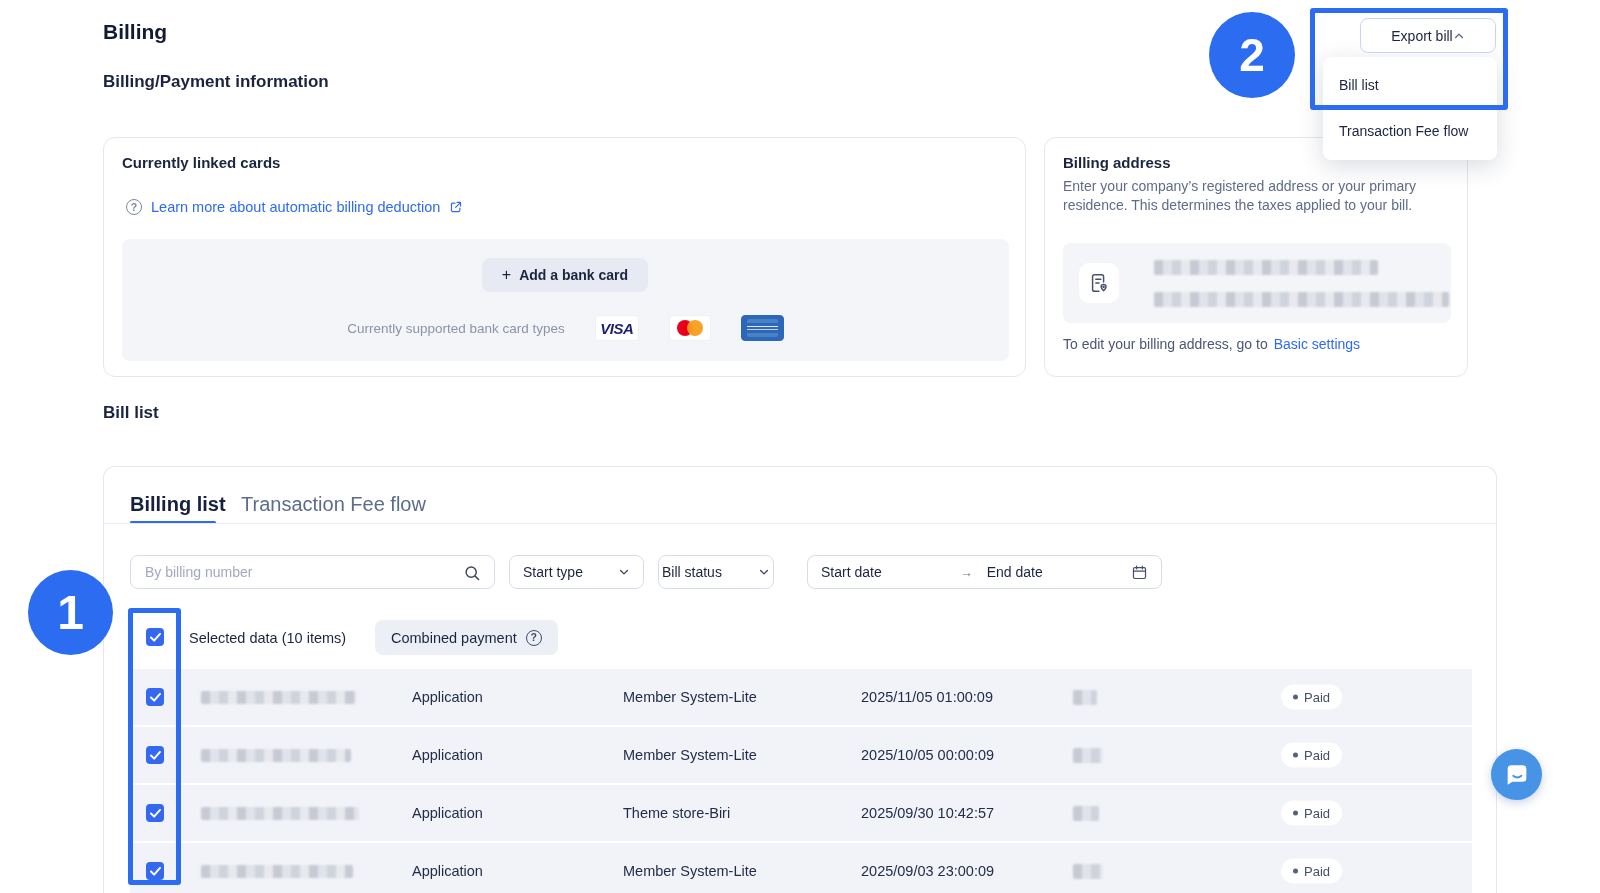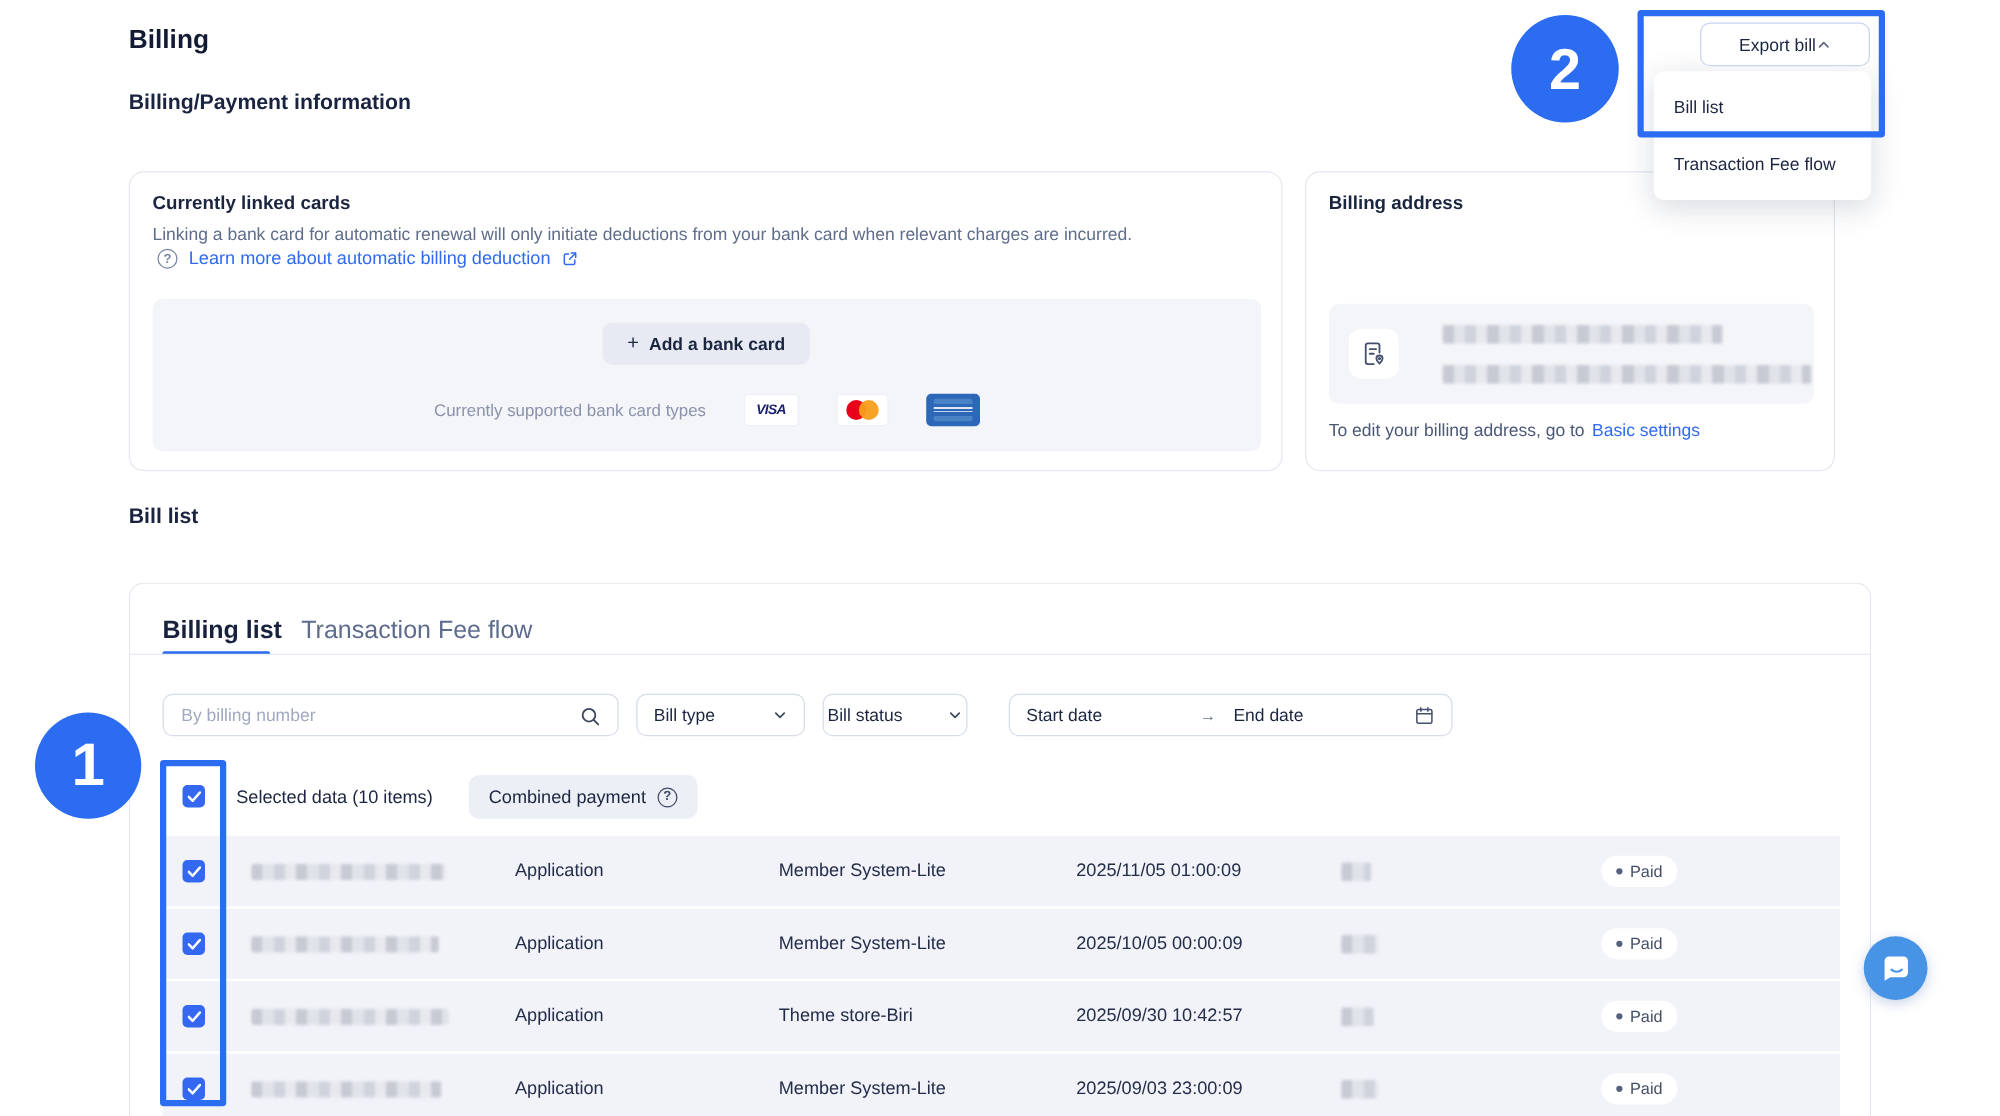--- a/index.html
+++ b/index.html
@@ -19,21 +19,21 @@
   .card-title{font-size:15px;font-weight:700;color:#1b2540;}
   .card-desc{font-size:14px;color:#5f6c8a;}
   .link{color:var(--link);font-weight:500;}
   .qmark{display:inline-flex;align-items:center;justify-content:center;width:16px;height:16px;
     border:1.4px solid currentColor;border-radius:50%;font-size:10.5px;font-weight:700;line-height:1;}
   .gpanel{position:absolute;background:var(--panel);border-radius:8px;}
   .btn-gray{display:flex;align-items:center;justify-content:center;gap:8px;background:#e7eaf2;
     border-radius:8px;font-size:14px;font-weight:600;color:#1b2540;cursor:pointer;}
   .chip{height:26px;border-radius:4px;background:#fff;border:1px solid var(--chip-br);
     display:flex;align-items:center;justify-content:center;}
-  .visa-txt{font-size:11px;font-weight:700;font-style:italic;letter-spacing:-.5px;color:#1a1f71;}
+  .visa-txt{font-size:15px;font-weight:700;font-style:italic;letter-spacing:-.5px;color:#1a1f71;}
   .mc-c{width:16px;height:16px;border-radius:50%;}
   .amex{width:43px;background:#2d68b8;border:1px solid #2d68b8;}
   .amex-inner{width:31px;height:18px;border-radius:2px;background:
     linear-gradient(180deg,#4a82c6 0 4px,#2d68b8 4px 7px,rgba(255,255,255,.85) 7px 8px,#2d68b8 8px 10px,rgba(255,255,255,.7) 10px 11px,#2d68b8 11px 14px,#4a82c6 14px 18px);}
   .pix{border-radius:2px;filter:blur(1.3px);
     background-image:
       repeating-linear-gradient(90deg,#c7cad3 0 9px,#e0e3e9 9px 18px,#cfd3dc 18px 27px,#e7e9ee 27px 36px),
       repeating-linear-gradient(0deg,rgba(255,255,255,.5) 0 4px,rgba(110,118,140,.28) 4px 9px);}
   .ghost{position:absolute;height:34px;background:#fff;border:1px solid var(--inputbr);border-radius:8px;
     display:flex;align-items:center;font-size:14px;color:#1b2540;}
@@ -86,21 +86,20 @@
     </div>
   </div>
 
   <div class="ann-rect" style="left:1310px;top:8px;width:198px;height:102px;"></div>
   <div class="ann-circle" style="left:1209px;top:12px;width:86px;height:86px;font-size:46px;">
     <span>2</span>
   </div>
 
   <div class="card" style="left:103px;top:137px;width:923px;height:240px;">
     <div class="abs card-title" style="left:18px;top:16px;">Currently linked cards</div>
-    <div class="abs card-desc" style="left:18px;top:41px;">Linking a bank card for automatic renewal will only initiate deductions from your bank card when relevant charges are incurred.</div>
     <div class="abs" style="left:22px;top:61px;display:flex;align-items:center;gap:9px;">
       <span class="qmark" style="color:#7b87a2;">
           <span>?</span>
         </span>
       <span class="link" style="font-size:14.5px;cursor:pointer;">Learn more about automatic billing deduction</span>
       <span>
         <svg width="14" height="14" viewBox="0 0 20 20" fill="none" stroke="#2e6bf0" stroke-width="1.7" stroke-linecap="round" stroke-linejoin="round">
           <path d="M8.5 4.5H5.2A1.7 1.7 0 0 0 3.5 6.2v8.6a1.7 1.7 0 0 0 1.7 1.7h8.6a1.7 1.7 0 0 0 1.7-1.7V11.5"></path>
             <path d="M11.5 3.5H16.5V8.5"></path>
             <path d="M16 4L9.5 10.5"></path>
@@ -123,20 +122,21 @@
         </span>
         <span class="chip amex">
           <span class="amex-inner"></span>
         </span>
       </div>
     </div>
   </div>
 
   <div class="card" style="left:1044px;top:137px;width:424px;height:240px;">
     <div class="abs card-title" style="left:18px;top:16px;">Billing address</div>
+    <div class="abs card-desc" style="left:18px;top:39px;width:390px;line-height:18.5px;">Enter your company’s registered address or your primary residence. This determines the taxes applied to your bill.</div>
     <div class="gpanel" style="left:18px;top:105px;width:388px;height:80px;">
       <div class="abs" style="left:16px;top:20px;width:40px;height:40px;background:#fff;border-radius:10px;display:flex;align-items:center;justify-content:center;">
         <span>
           <svg width="22" height="22" viewBox="0 0 24 24" fill="none" stroke="#44506e" stroke-width="1.6" stroke-linecap="round" stroke-linejoin="round">
             <path d="M17 11V5a2 2 0 0 0-2-2H7a2 2 0 0 0-2 2v14a2 2 0 0 0 2 2h5"></path>
             <path d="M8.5 8h5.5M8.5 12h3.5"></path>
             <path d="M17 13.5a2.7 2.7 0 0 1 2.7 2.7c0 2-2.7 4.3-2.7 4.3s-2.7-2.3-2.7-4.3A2.7 2.7 0 0 1 17 13.5z"></path>
             <circle cx="17" cy="16.2" r="0.6" fill="#44506e"></circle>
           </svg>
         </span>
@@ -163,21 +163,21 @@
       <input class="search" type="text" placeholder="By billing number" style="">
       <span class="abs" style="right:13px;top:8px;">
         <svg width="18" height="18" viewBox="0 0 22 22" fill="none" stroke="#3c465f" stroke-width="1.8" stroke-linecap="round">
             <circle cx="10" cy="10" r="6.2"></circle>
             <path d="M14.8 14.8L19 19"></path>
           </svg>
       </span>
     </div>
 
     <div class="ghost" style="left:405px;top:88px;width:135px;justify-content:space-between;padding:0 13px;cursor:pointer;">
-      <span class="lbl">Bill type</span>
+      <span class="lbl">Start type</span>
       <span>
         <svg width="12" height="12" viewBox="0 0 16 16" fill="none" stroke="#3c465f" stroke-width="1.8" stroke-linecap="round" stroke-linejoin="round">
             <path d="M3.5 6l4.5 4.5L12.5 6"></path>
           </svg>
       </span>
     </div>
 
     <div class="ghost" style="left:554px;top:88px;width:116px;justify-content:space-between;padding:0 3px;cursor:pointer;">
       <span class="lbl">Bill status</span>
       <span>

